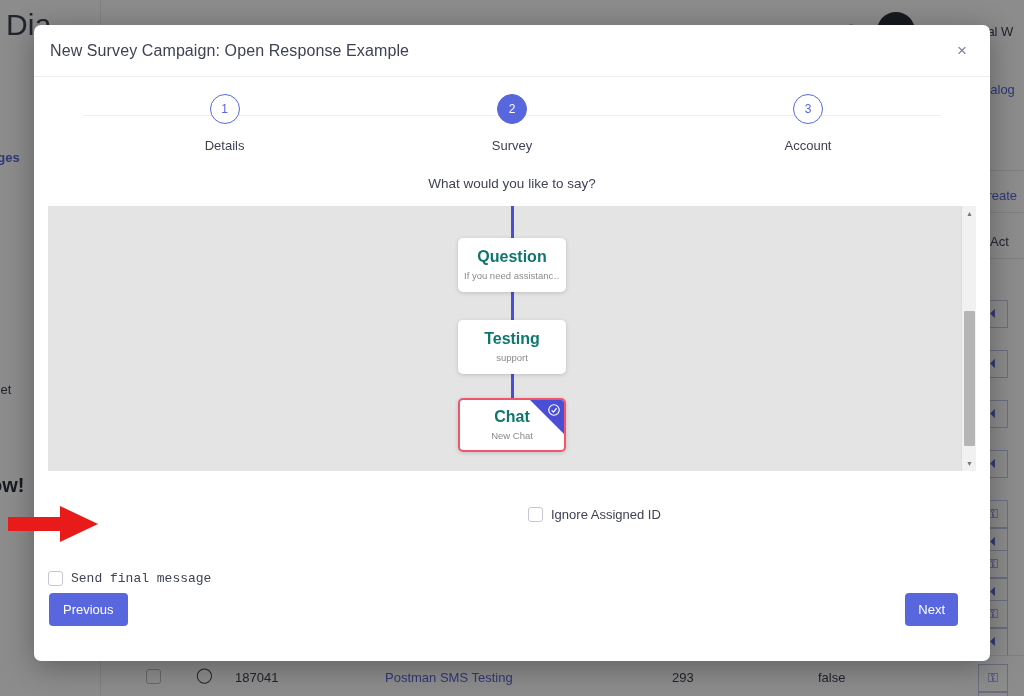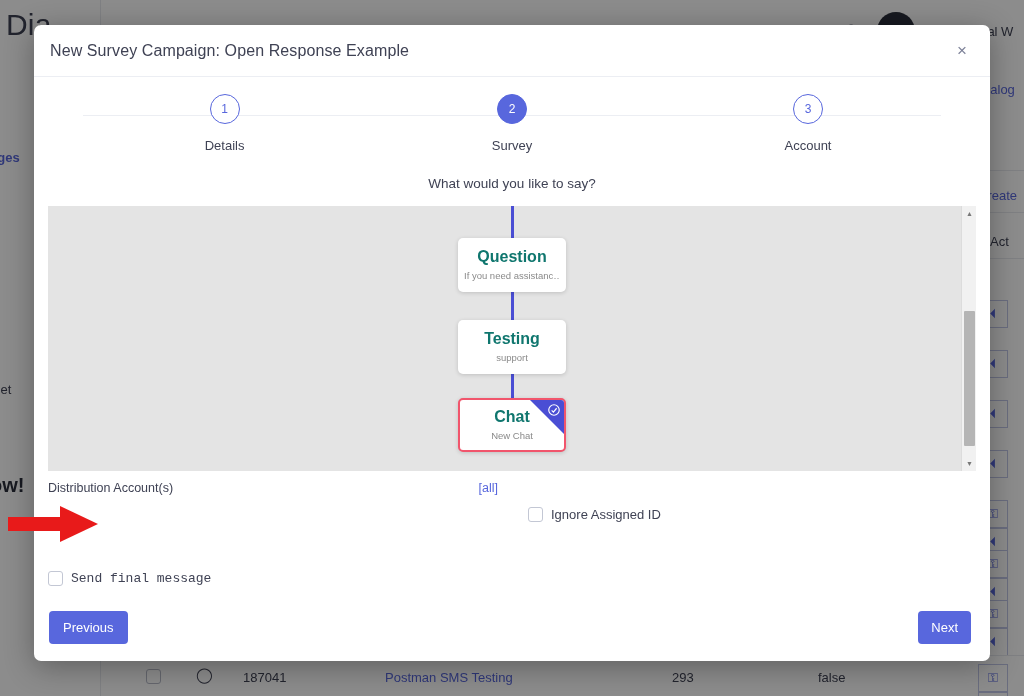--- a/index.html
+++ b/index.html
@@ -347,25 +347,25 @@
     left: 0; top: 90px;
     display: flex;
     align-items: center;
     gap: 8px;
     font-family: Liberation Mono, monospace;
   }
 
   
   .modal-footer {
     position: absolute;
-    left: 0; right: 4px; bottom: 0;
+    left: 0; right: 17px; bottom: 0;
     height: 68px;
     padding: 0 15px;
     display: flex;
-    align-items: center;
+    align-items: flex-start;
     justify-content: space-between;
   }
   .btn {
     background: #5867dd;
     color: #ffffff;
     border: none;
     border-radius: 4px;
     font-size: 13px;
     padding: 9px 14px;
     cursor: pointer;
@@ -430,21 +430,21 @@
     <span class="bg-actbtn">⏴</span>
   </div>
   <div style="position:absolute; left:978px; top:600px;">
     <span class="bg-actbtn">⚿</span>
     <span class="bg-actbtn">⏴</span>
   </div>
 
   <div style="position:absolute; left:100px; top:655px; width:930px; height:41px; border-top:1px solid #e8e9ef;">
     <span class="bg-chk" style="position:absolute; left:46px; top:13px;"></span>
     <span style="position:absolute; left:96px; top:10px; font-size:15px; color:#3f4254;">◯</span>
-    <span style="position:absolute; left:143px; top:14px; font-size:13px; color:#3f4254;">187041</span>
+    <span style="position:absolute; left:135px; top:14px; font-size:13px; color:#3f4254;">187041</span>
     <span style="position:absolute; left:285px; top:14px; font-size:13px; color:#5867dd;">Postman SMS Testing</span>
     <span style="position:absolute; left:572px; top:14px; font-size:13px; color:#3f4254;">293</span>
     <span style="position:absolute; left:718px; top:14px; font-size:13px; color:#3f4254;">false</span>
     <span style="position:absolute; left:878px; top:8px;">
       <span class="bg-actbtn">⚿</span>
       <span class="bg-actbtn">⏴</span>
     </span>
   </div>
 
   <div class="bg-dim"></div>
@@ -508,24 +508,20 @@
 
     <div class="vscroll">
       <div class="vscroll-arrow up">▲</div>
       <div class="vscroll-thumb"></div>
       <div class="vscroll-arrow down">▼</div>
     </div>
   </div>
 
   <div class="form-area">
 
-    <div class="field-label-row">
-      <span class="field-label">Distribution Account(s)</span>
-      <a class="field-all-link">[all]</a>
-    </div>
 
 
     <div class="side-check">
       <span class="cbx"></span>
       <span class="cbx-label">Ignore Assigned ID</span>
     </div>
 
     <div class="bottom-check">
       <span class="cbx"></span>
       <span class="cbx-label">Send final message</span>

